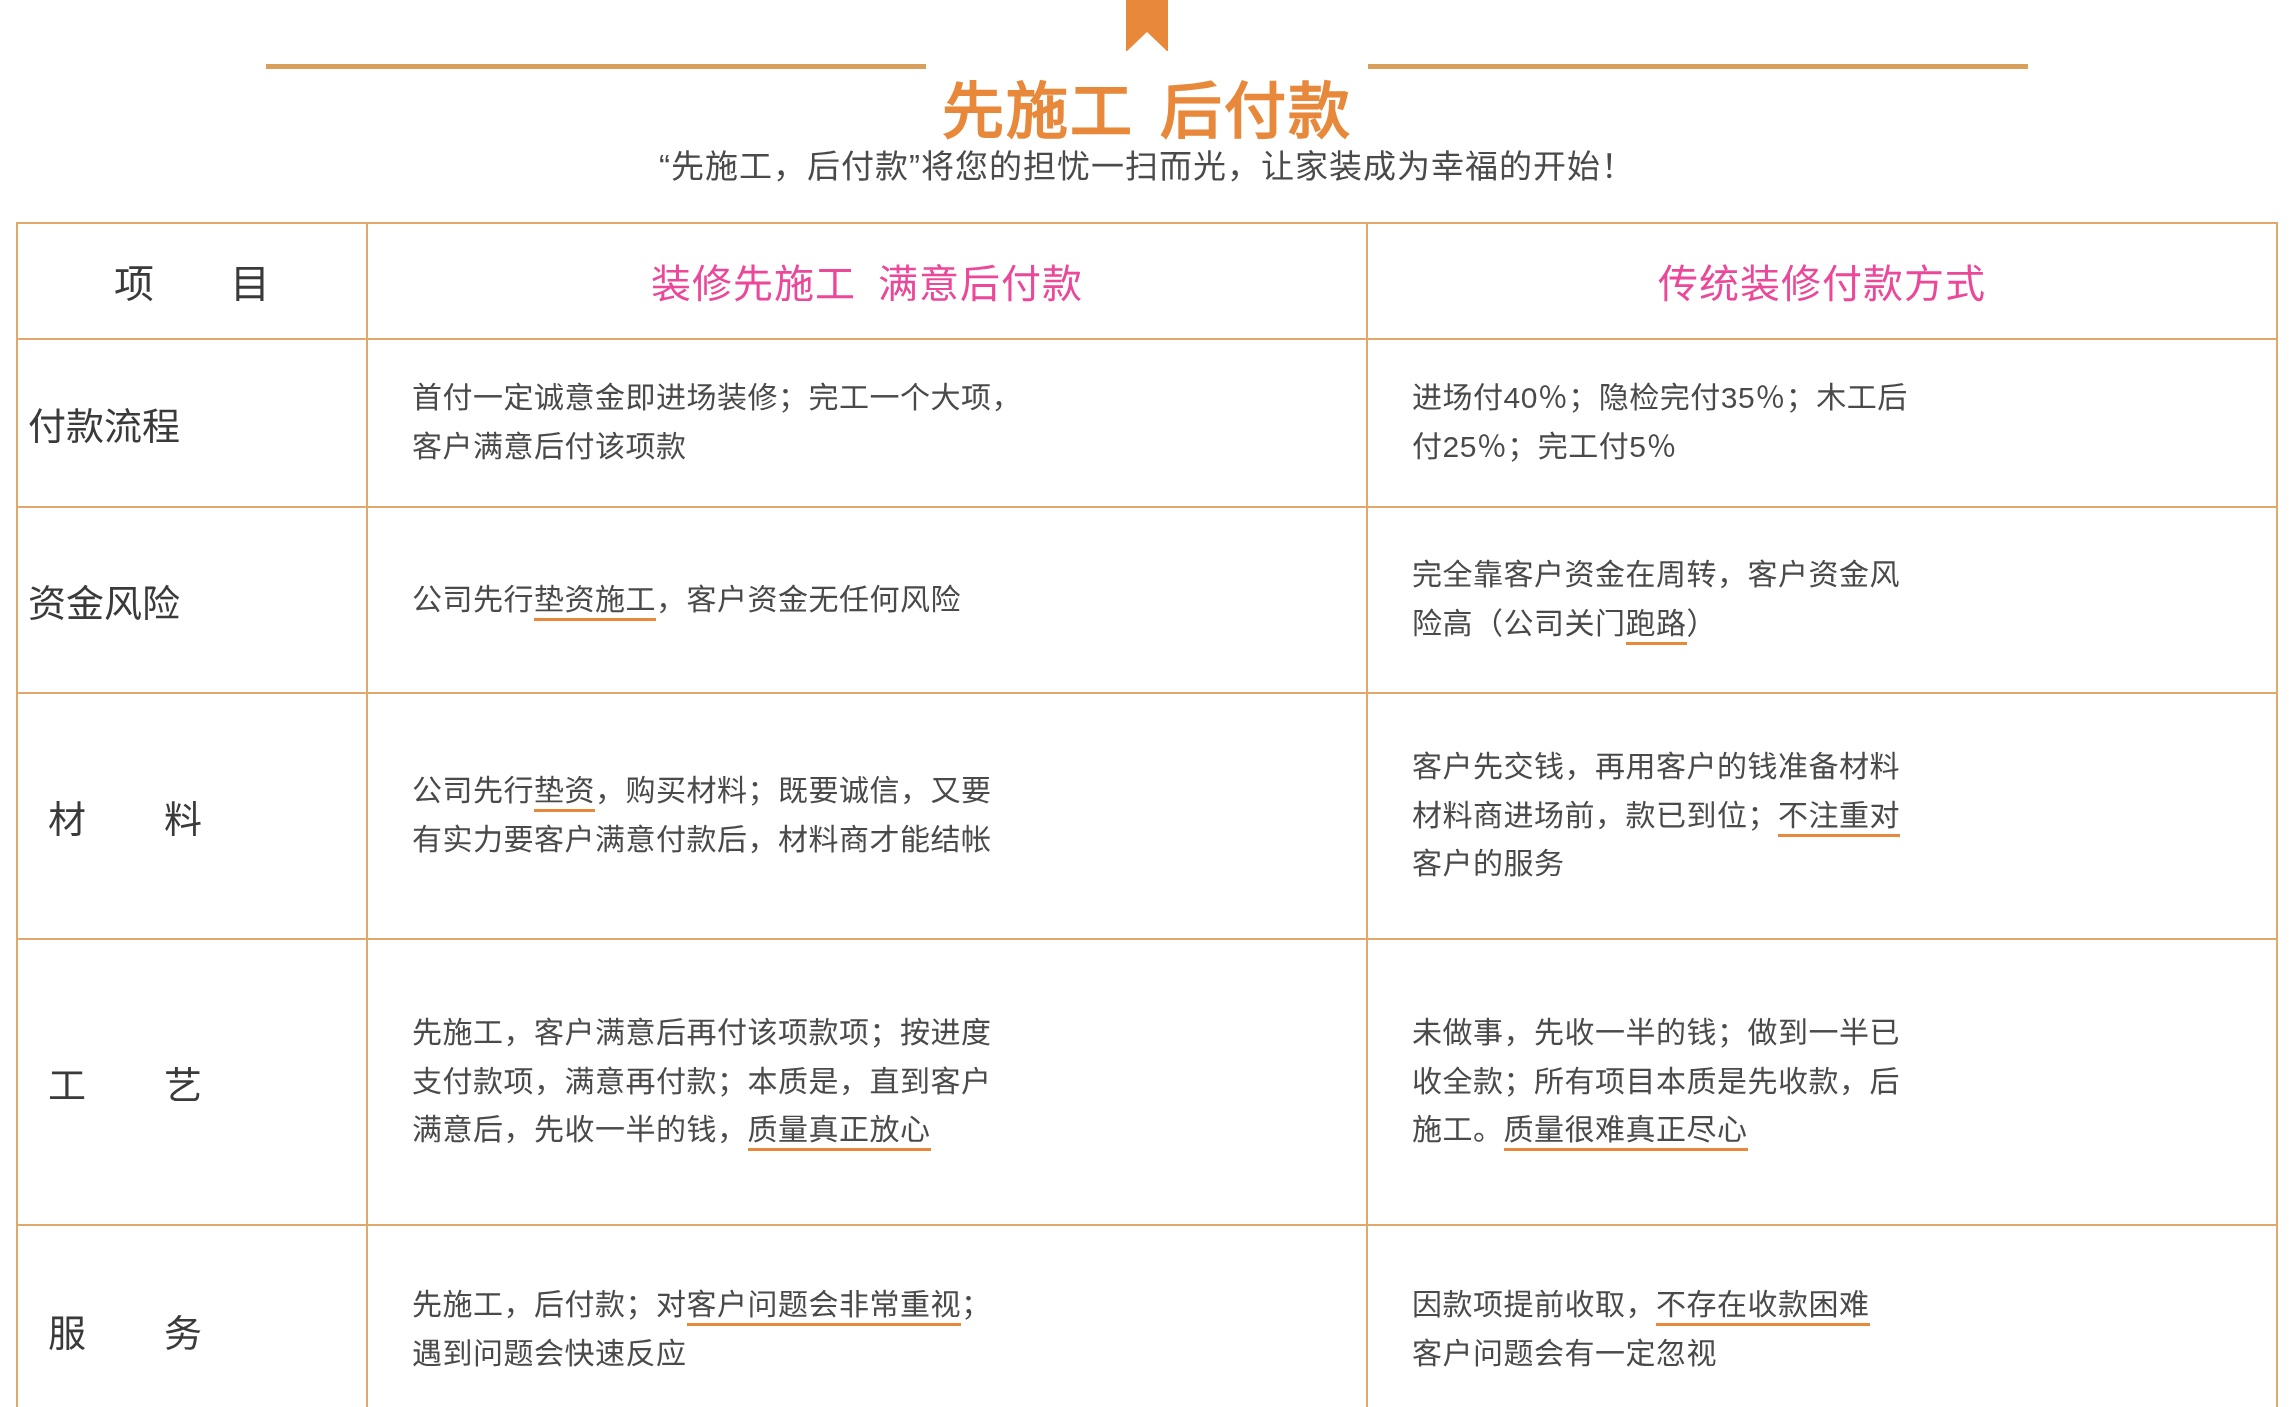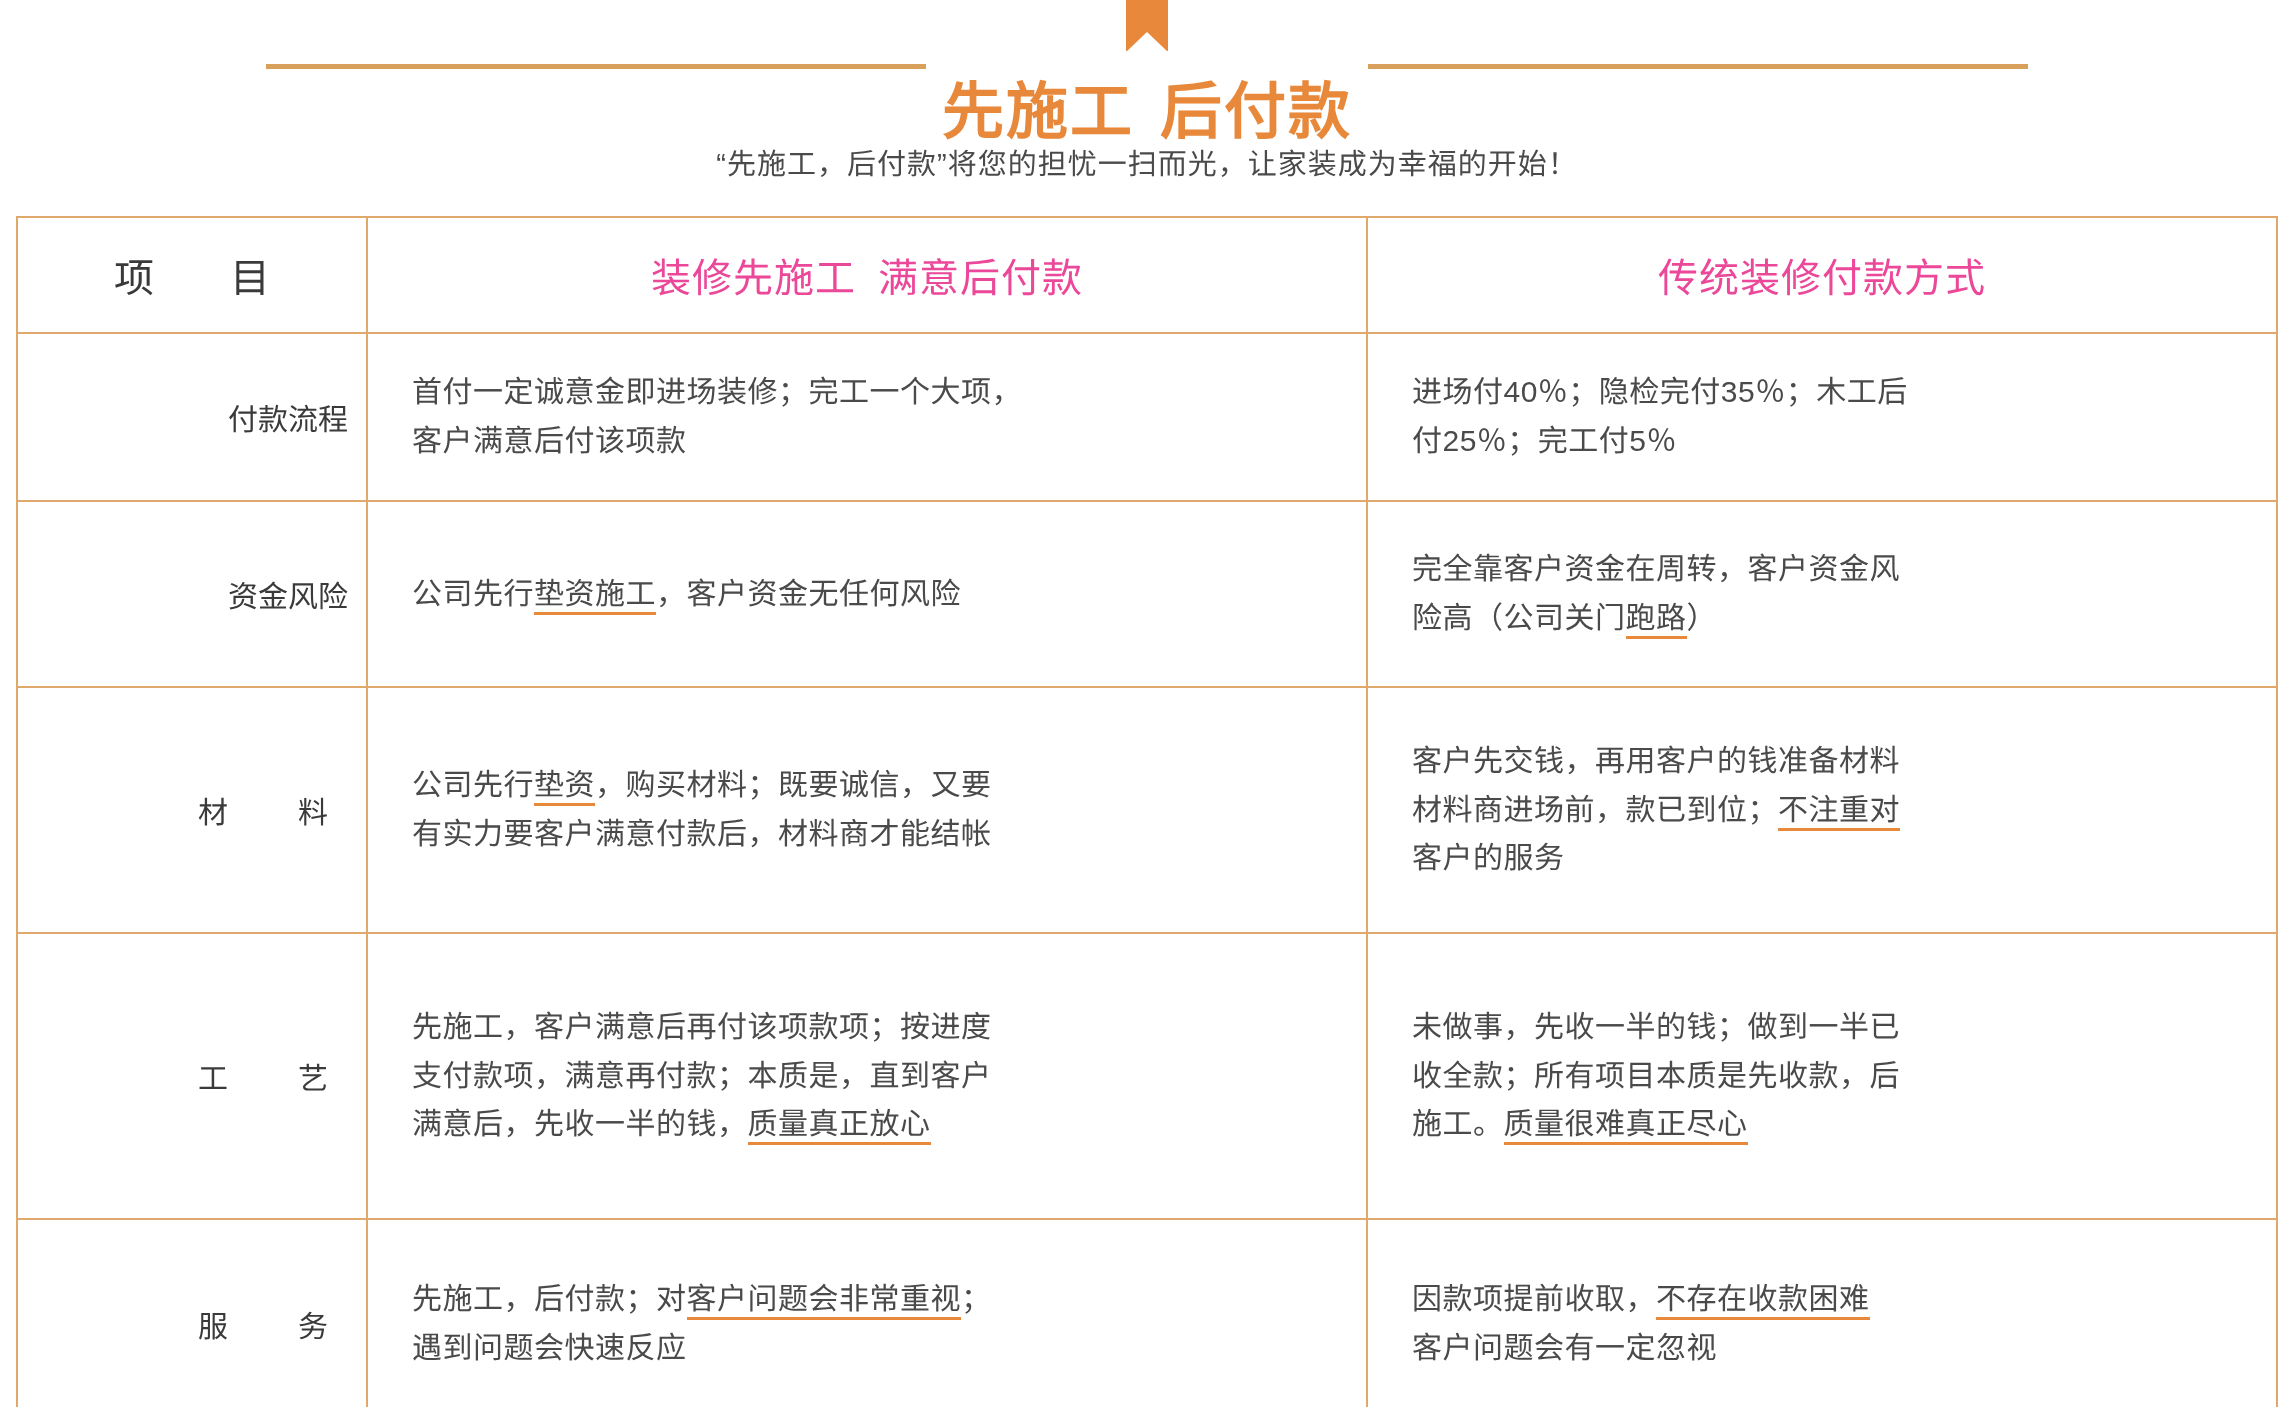--- a/index.html
+++ b/index.html
@@ -70,21 +70,21 @@
     font-weight: bold;
     color: #e8883a;
     letter-spacing: 2px;
     line-height: 1;
   }
   .main-title .gap { display: inline-block; width: 26px; }
 
   
   .subtitle {
     text-align: center;
-    font-size: 29px;
+    font-size: 33px;
     color: #4a4a4a;
     letter-spacing: 1px;
     margin-top: 18px;
     margin-bottom: 34px;
   }
 
   
   .table {
     width: 2260px;
     margin: 0 auto;
@@ -115,24 +115,24 @@
   }
   .head-col2, .head-col3 {
     font-size: 40px;
     color: #ec4899;
     text-align: center;
     letter-spacing: 1px;
   }
   .head-col2 .gap { display: inline-block; width: 22px; }
 
   .row-label {
-    text-align: right;
-    font-size: 30px;
+    text-align: left;
+    font-size: 38px;
     color: #3a3a3a;
-    padding: 0 18px;
+    padding: 0 10px;
   }
   .row-label.spaced { letter-spacing: 20px; text-indent: 20px; }
 
   .cell {
     font-size: 30px;
     line-height: 1.62;
     color: #4a4a4a;
     padding: 30px 34px 30px 44px;
     letter-spacing: 0.5px;
     margin-top: 15px;

